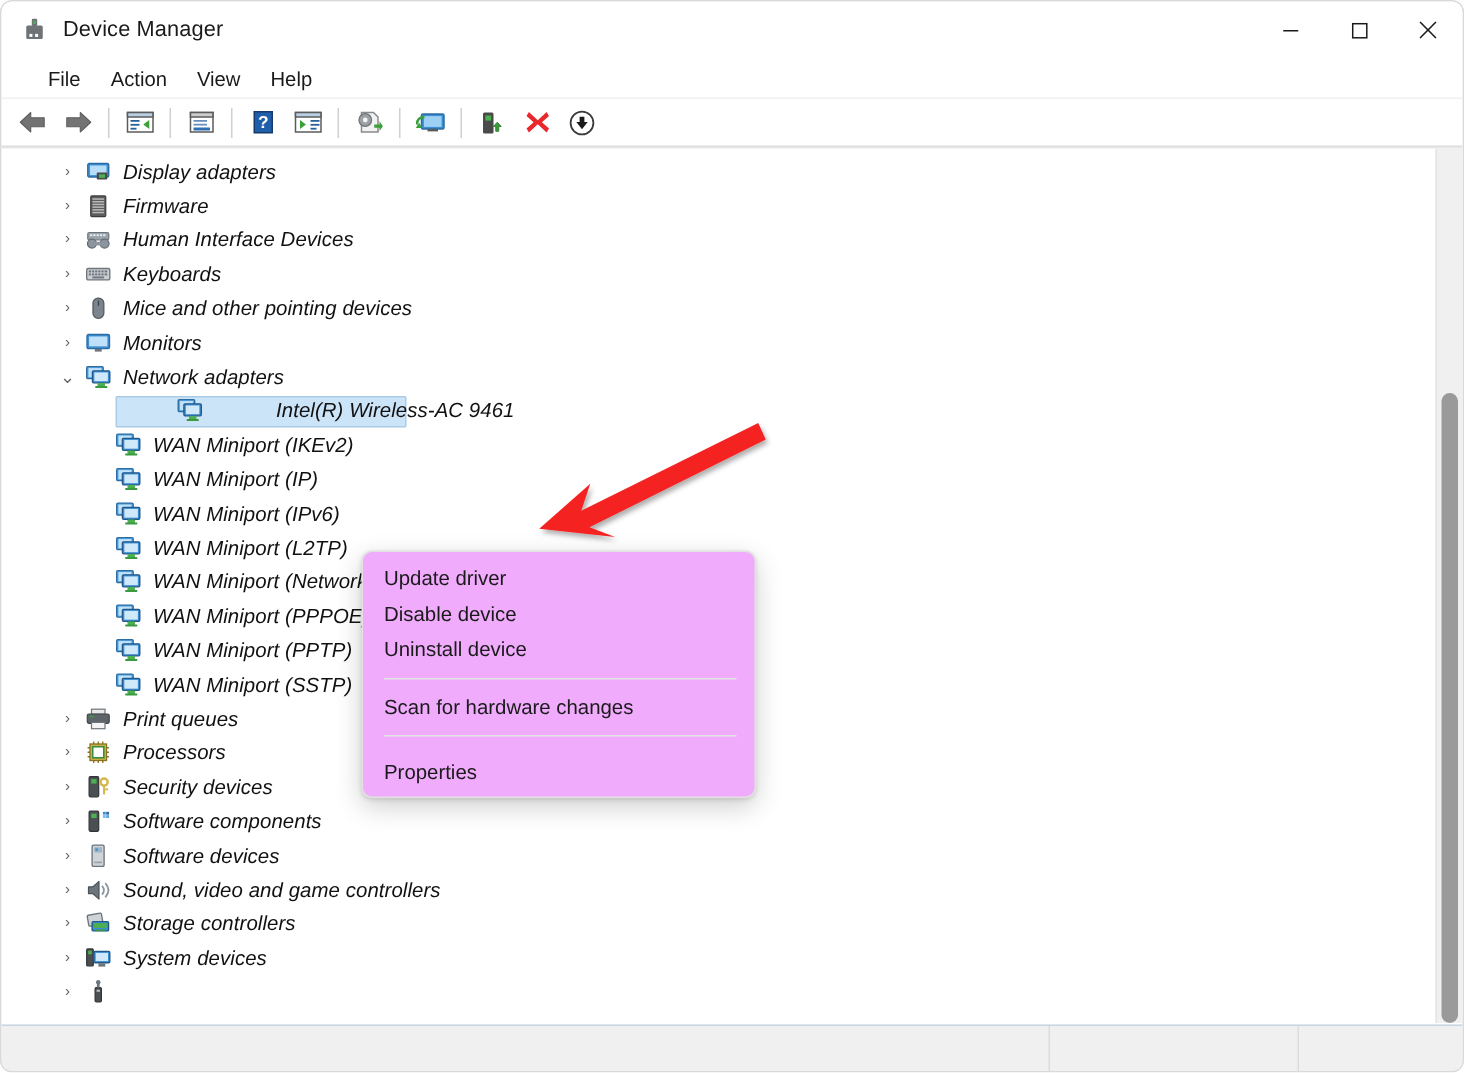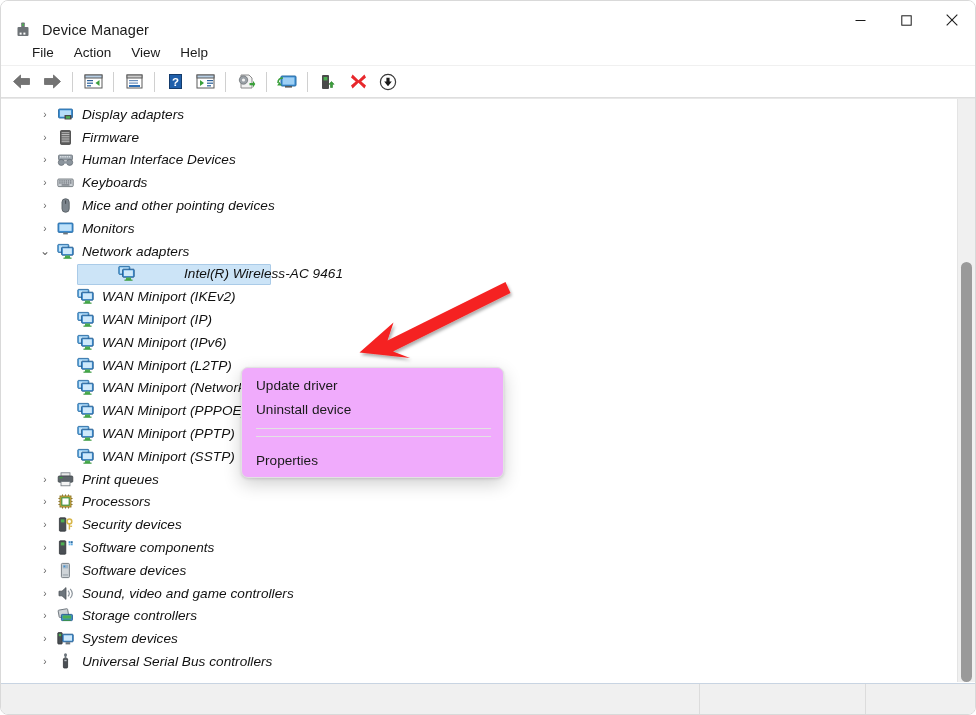--- a/index.html
+++ b/index.html
@@ -26,21 +26,21 @@
     border-radius: 8px;
     overflow: hidden;
   }
 
   
   #titlebar {
     position: relative;
     height: 38px;
     background: #ffffff;
     display: flex;
-    align-items: flex-end;
+    align-items: center;
   }
   #title-left {
     display: flex;
     align-items: center;
     padding-left: 13px;
     gap: 10px;
   }
   #app-icon {
     width: 18px;
     height: 18px;
@@ -692,32 +692,33 @@
           <span class="row-label">System devices</span>
         </div>
         <div class="row indent1">
           <span class="chev">›</span>
           <span class="tree-icon"><svg width="17" height="17" viewBox="0 0 17 17">
         <rect x="6.4" y="5.4" width="4.2" height="9.6" rx="0.8" fill="#4a4f54" stroke="#303437" stroke-width="0.8"></rect>
         <rect x="7.6" y="1.8" width="1.8" height="3.6" fill="#6d757c"></rect>
         <circle cx="8.5" cy="1.8" r="1.5" fill="#6d757c"></circle>
         <rect x="7.4" y="6.8" width="2.2" height="1.4" fill="#b9bfc4"></rect>
       </svg></span>
-          <span class="row-label">Universal Serial Bus controllers</span>
         </div>
       </div>
 
     <div id="vscroll">
       <div id="vthumb"></div>
     </div>
 
     <div id="ctxmenu">
       <div class="ctx-item">Update driver</div>
+      <div class="ctx-item">Disable device</div>
       <div class="ctx-item">Uninstall device</div>
       <div class="ctx-sep"></div>
+      <div class="ctx-item">Scan for hardware changes</div>
       <div class="ctx-sep"></div>
       <div class="ctx-item bold">Properties</div>
     </div>
 
   </div>
 
   <div id="statusbar">
     <div class="status-cell" id="status-main"></div>
     <div class="status-cell" id="status-b"></div>
     <div class="status-cell" id="status-c"></div>

